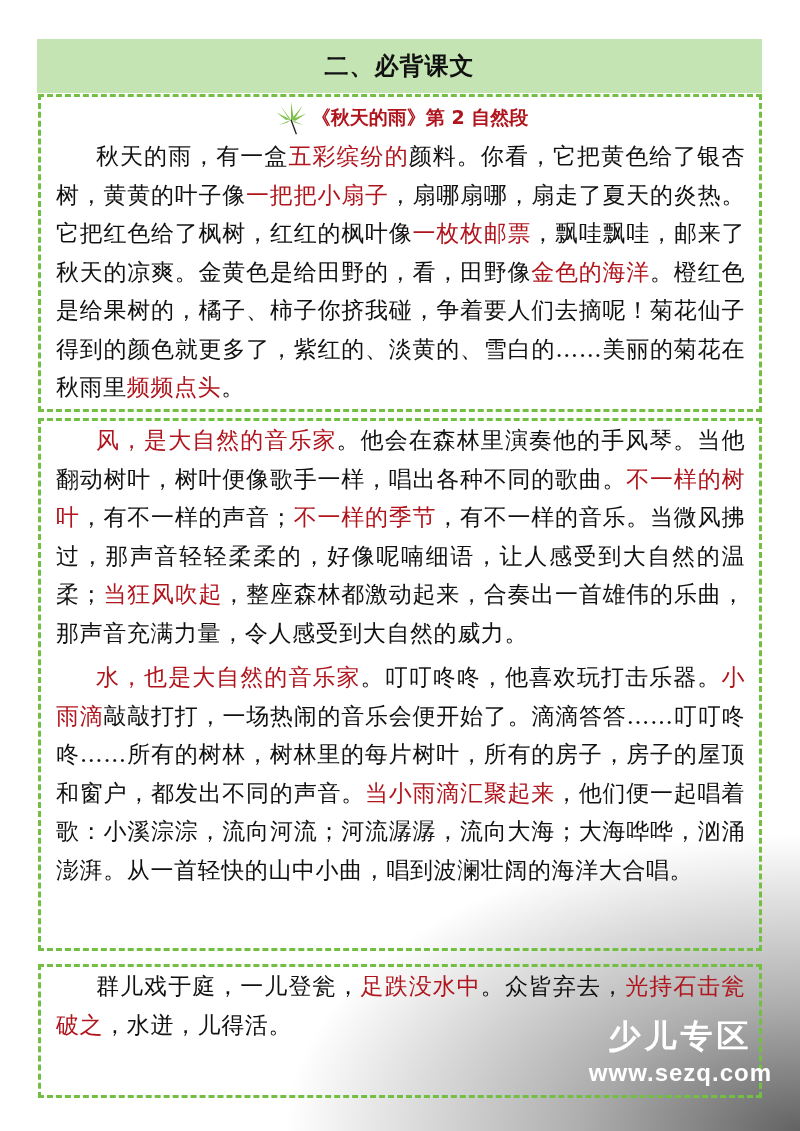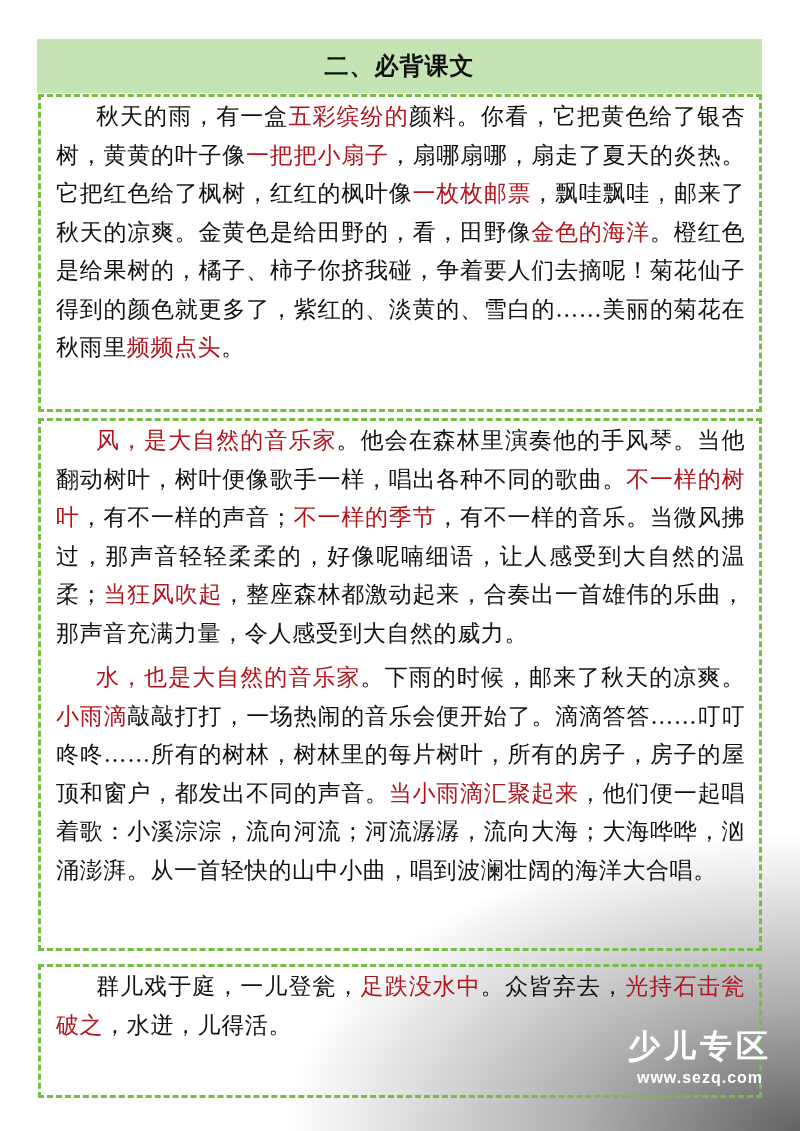--- a/index.html
+++ b/index.html
@@ -43,38 +43,53 @@
     letter-spacing:0.6px;
   }
   .indent { text-indent:40px; }
   .red { color:#b0141c; }
   .para2 { margin-top:6px; }
   .watermark {
     position:absolute; right:28px; bottom:44px; text-align:center; color:#fff;
     font-family: Liberation Sans, sans-serif;
   }
   .wm-title { font-size:32px; font-weight:bold; letter-spacing:4px; }
-  .wm-url { font-size:16px; font-weight:bold; letter-spacing:1px; }
+  .wm-url { font-size:24px; font-weight:bold; letter-spacing:1px; }
 </style>
 </head>
 <body>
 
 <div class="shade"></div>
 
 <div class="header">
   <span>二、必背课文</span>
 </div>
 
 <div class="box box1">
+  <div class="title">
+    <svg class="leaf" viewBox="0 0 40 40">
+      <g fill="#7cc04a">
+        <path d="M20 22 L4 14 L14 22 Z"></path>
+          <path d="M20 22 L8 6 L17 20 Z"></path>
+        <path d="M20 22 L20 2 L23 20 Z"></path>
+          <path d="M20 22 L33 6 L24 21 Z"></path>
+        <path d="M20 22 L37 15 L25 23 Z"></path>
+          <path d="M20 22 L6 28 L16 25 Z"></path>
+        <path d="M20 22 L34 28 L24 25 Z"></path>
+      </g>
+      <path d="M20 22 L26 38" stroke="#222" stroke-width="1.5"></path>
+    </svg>
+    <span>《秋天的雨》第 2 自然段</span>
+  </div>
   <div class="para indent"><span>秋天的雨，有一盒</span><span class="red">五彩缤纷的</span><span>颜料。你看，它把黄色给了银杏树，黄黄的叶子像</span><span class="red">一把把小扇子</span><span>，扇哪扇哪，扇走了夏天的炎热。它把红色给了枫树，红红的枫叶像</span><span class="red">一枚枚邮票</span><span>，飘哇飘哇，邮来了秋天的凉爽。金黄色是给田野的，看，田野像</span><span class="red">金色的海洋</span><span>。橙红色是给果树的，橘子、柿子你挤我碰，争着要人们去摘呢！菊花仙子得到的颜色就更多了，紫红的、淡黄的、雪白的……美丽的菊花在秋雨里</span><span class="red">频频点头</span><span>。</span></div>
 </div>
 
 <div class="box box2">
   <div class="para indent"><span class="red">风，是大自然的音乐家</span><span>。他会在森林里演奏他的手风琴。当他翻动树叶，树叶便像歌手一样，唱出各种不同的歌曲。</span><span class="red">不一样的树叶</span><span>，有不一样的声音；</span><span class="red">不一样的季节</span><span>，有不一样的音乐。当微风拂过，那声音轻轻柔柔的，好像呢喃细语，让人感受到大自然的温柔；</span><span class="red">当狂风吹起</span><span>，整座森林都激动起来，合奏出一首雄伟的乐曲，那声音充满力量，令人感受到大自然的威力。</span></div>
-  <div class="para indent para2"><span class="red">水，也是大自然的音乐家</span><span>。下雨的时候，邮来了秋天的凉爽。</span><span class="red">小雨滴</span><span>敲敲打打，一场热闹的音乐会便开始了。滴滴答答……叮叮咚咚……所有的树林，树林里的每片树叶，所有的房子，房子的屋顶和窗户，都发出不同的声音。</span><span class="red">当小雨滴汇聚起来</span><span>，他们便一起唱着歌：小溪淙淙，流向河流；河流潺潺，流向大海；大海哗哗，汹涌澎湃。从一首轻快的山中小曲，唱到波澜壮阔的海洋大合唱。</span></div>
+  <div class="para indent para2"><span class="red">水，也是大自然的音乐家</span><span>。叮叮咚咚，他喜欢玩打击乐器。</span><span class="red">小雨滴</span><span>敲敲打打，一场热闹的音乐会便开始了。滴滴答答……叮叮咚咚……所有的树林，树林里的每片树叶，所有的房子，房子的屋顶和窗户，都发出不同的声音。</span><span class="red">当小雨滴汇聚起来</span><span>，他们便一起唱着歌：小溪淙淙，流向河流；河流潺潺，流向大海；大海哗哗，汹涌澎湃。从一首轻快的山中小曲，唱到波澜壮阔的海洋大合唱。</span></div>
 </div>
 
 <div class="box box3">
   <div class="para indent"><span>群儿戏于庭，一儿登瓮，</span><span class="red">足跌没水中</span><span>。众皆弃去，</span><span class="red">光持石击瓮破之</span><span>，水迸，儿得活。</span></div>
 </div>
 
 <div class="watermark">
   <div class="wm-title">少儿专区</div>
   <div class="wm-url">www.sezq.com</div>
 </div>

